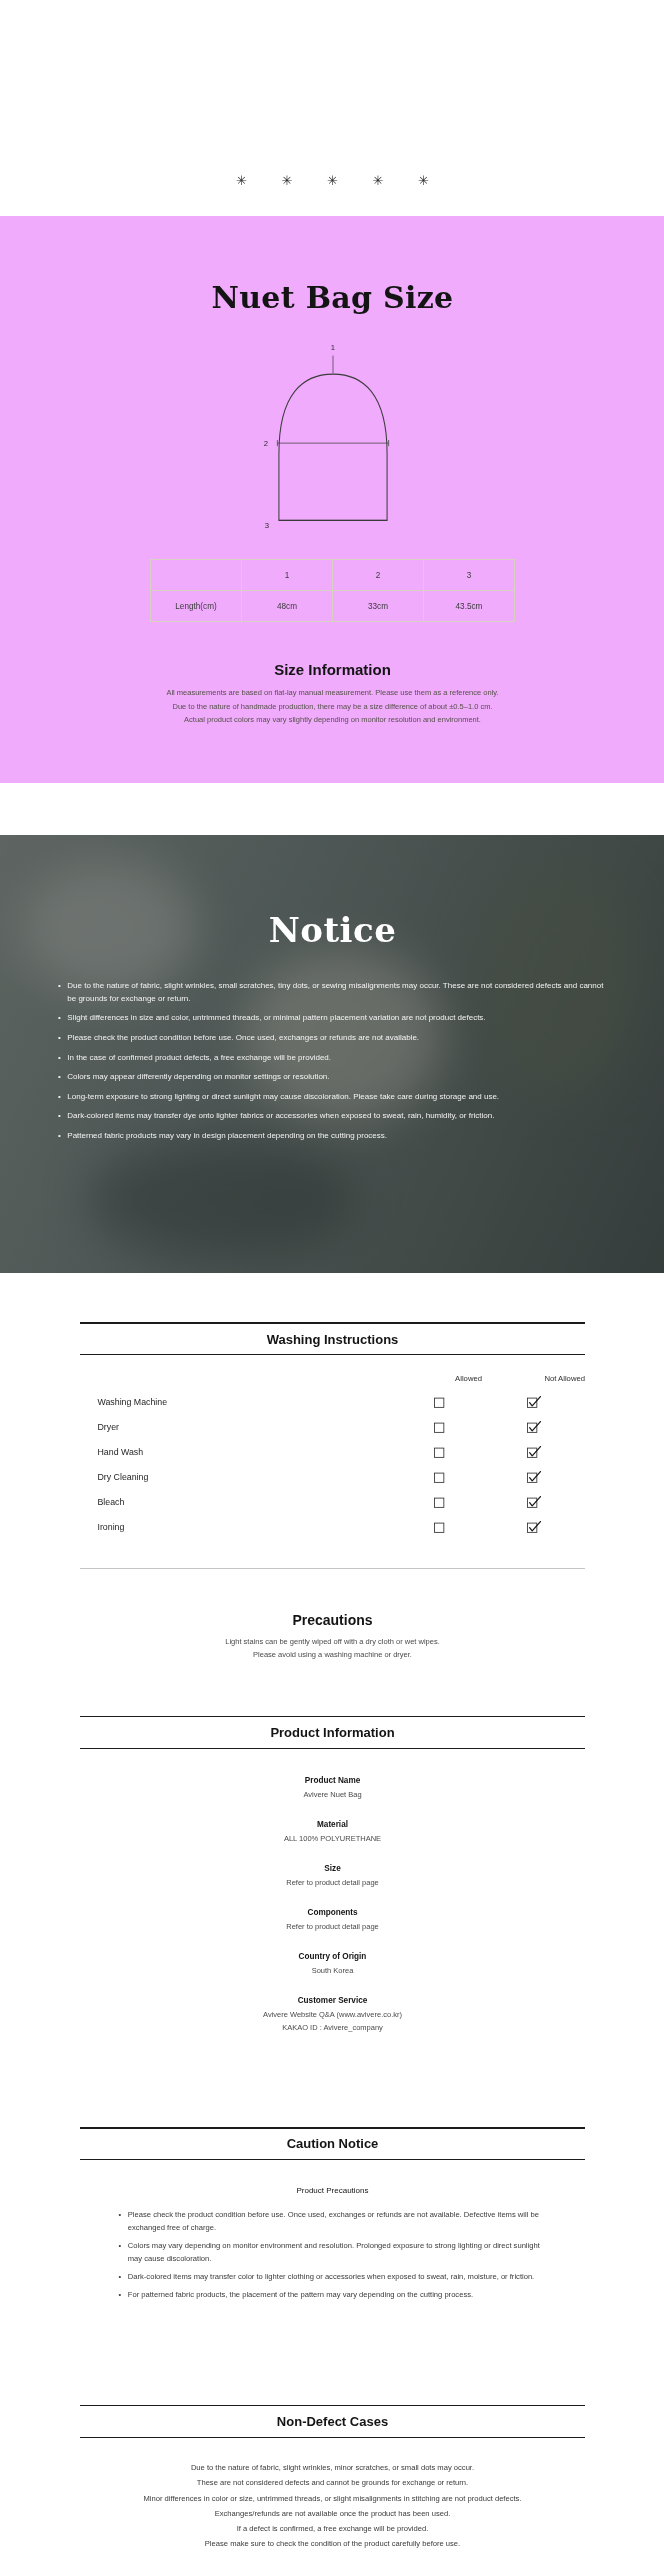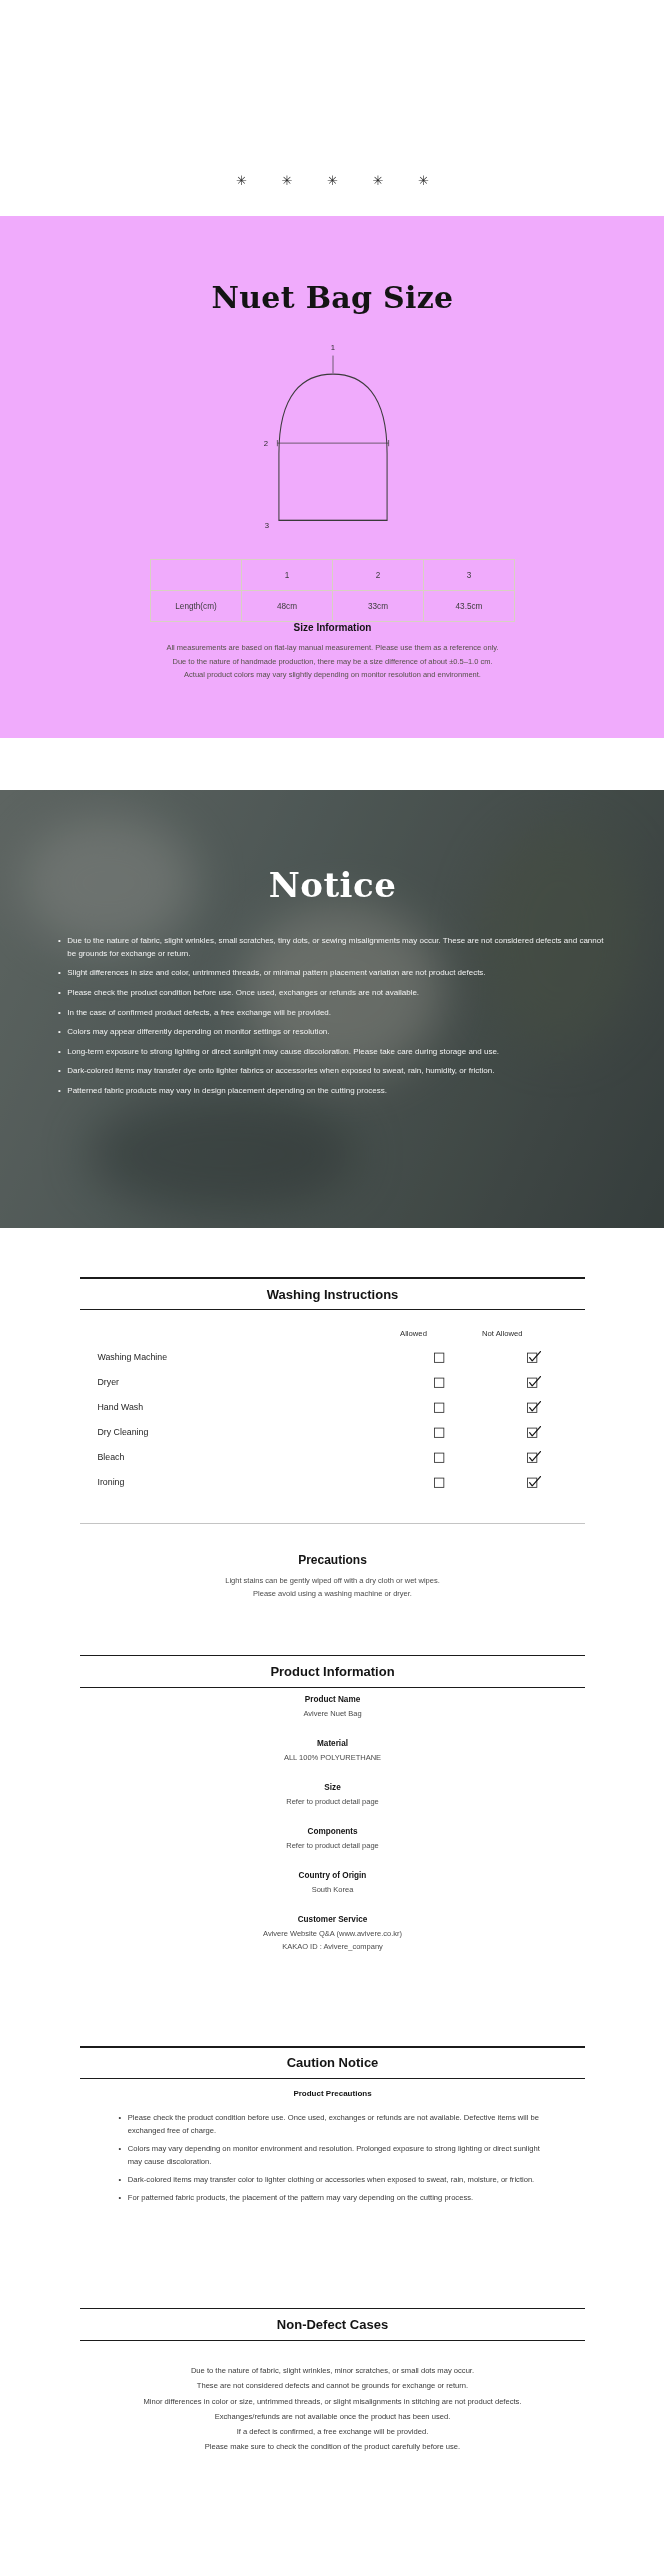--- a/index.html
+++ b/index.html
@@ -12,21 +12,21 @@
   
   .size-section{margin-top:28px;background:#f0abfc;padding:44px 0 57px;text-align:center;}
   .size-title{font-family:"DejaVu Serif","Liberation Serif",serif;font-size:30px;font-weight:600;letter-spacing:0.3px;color:#141414;}
   .bag-diagram{margin-top:20.6px;}
   .bag-diagram svg{width:196px;height:206px;}
   .bag-line{fill:none;stroke:#3b3b3b;stroke-width:2;}
   .bag-thin{fill:none;stroke:#3b3b3b;stroke-width:1.4;}
   .bag-label{font-family:"Liberation Sans",sans-serif;font-size:15px;fill:#2c2c2c;}
   .size-table{margin:15.5px auto 0;border-collapse:collapse;}
   .size-table td,.size-table th{border:0.5px solid #d8d1c1;font-weight:400;font-size:8.2px;color:#3c3c3c;width:88px;height:28px;text-align:center;vertical-align:middle;}
-  .size-info-title{font-size:10px;font-weight:700;color:#141414;}
+  .size-info-title{margin-top:39px;font-size:15px;font-weight:700;color:#141414;}
   .size-info-lines{margin-top:8.2px;font-size:7.5px;line-height:1.78;color:#56514a;}
 
   
   .notice-section{position:relative;margin-top:52px;height:438px;overflow:hidden;
     background:linear-gradient(115deg,#9aa29a 0%,#7e8a84 35%,#667069 70%,#4e5753 100%);}
   .notice-blob{position:absolute;border-radius:50%;filter:blur(23px);}
   .blob-a{left:20.6px;top:26px;width:175px;height:134px;background:rgba(218,221,211,0.55);}
   .blob-b{left:242px;top:113px;width:201px;height:175px;background:rgba(233,229,214,0.5);}
   .blob-c{right:26px;top:36px;width:160px;height:222px;background:rgba(108,116,92,0.55);}
   .blob-d{left:88px;bottom:15.5px;width:268px;height:118px;background:rgba(58,68,64,0.5);}
@@ -41,43 +41,43 @@
   .ruled-section{width:505px;margin:0 auto;}
   .rule-top{height:1.5px;background:#1b1b1b;}
   .rule-bottom{height:0.5px;background:#1b1b1b;}
   .section-title{margin:0;text-align:center;font-size:13px;font-weight:700;padding:7.7px 0;color:#141414;}
 
   
   .washing-section{margin-top:49px;}
   .wash-table{margin-top:13.4px;}
   .wash-grid{display:grid;grid-template-columns:1fr 82px 103px;align-items:center;}
   .wash-header{height:21.6px;}
-  .wash-col{font-size:7.7px;color:#2c2c2c;text-align:left;}
+  .wash-col{font-size:7.7px;color:#2c2c2c;text-align:right;}
   .wash-row{height:25px;}
   .wash-name{padding-left:17.5px;font-size:8.8px;color:#1f1f1f;}
   .cb-wrap{text-align:center;}
   .checkbox{display:inline-block;}
   .cb-svg{width:15.5px;height:13.4px;overflow:visible;}
   .cb-box{fill:none;stroke:#2a2a2a;stroke-width:1.6;}
   .cb-check{fill:none;stroke:#161616;stroke-width:2.4;stroke-linecap:round;stroke-linejoin:round;display:none;}
   .checkbox.checked .cb-check{display:initial;}
   .thin-rule{height:0.5px;background:#c4c4c4;margin-top:28px;}
-  .precautions-title{margin-top:30px;text-align:center;font-weight:700;font-size:12px;color:#141414;}
+  .precautions-title{margin-top:44px;text-align:center;font-weight:700;font-size:14px;color:#141414;}
   .precautions-lines{margin-top:6.7px;text-align:center;font-size:7.5px;line-height:1.8;color:#4a4a4a;}
 
   
   .product-section{margin-top:54px;}
-  .pi-fields{margin-top:8px;text-align:center;}
+  .pi-fields{margin-top:28px;text-align:center;}
   .pi-field{margin-bottom:18.5px;}
   .pi-label{font-weight:700;font-size:8.2px;color:#141414;margin-bottom:4.1px;}
   .pi-value{font-size:7.5px;color:#4a4a4a;line-height:1.65;}
 
   
   .caution-section{margin-top:93px;}
-  .caution-subtitle{margin-top:11px;text-align:center;font-weight:700;font-size:8px;color:#141414;}
+  .caution-subtitle{margin-top:27px;text-align:center;font-weight:400;font-size:8px;color:#141414;}
   .caution-list{margin:13.4px auto 0;padding:0;width:428px;list-style:none;}
   .caution-list li{position:relative;padding-left:9.3px;margin-bottom:5.2px;font-size:7.6px;line-height:1.7;color:#3a3a3a;text-align:left;}
   .caution-list li::before{content:"\2022";position:absolute;left:0;}
 
   
   .nondefect-section{margin-top:103px;}
   .nd-lines{margin-top:23px;text-align:center;font-size:7.6px;line-height:2.0;color:#3a3a3a;}
 </style>
 </head>
 <body>

